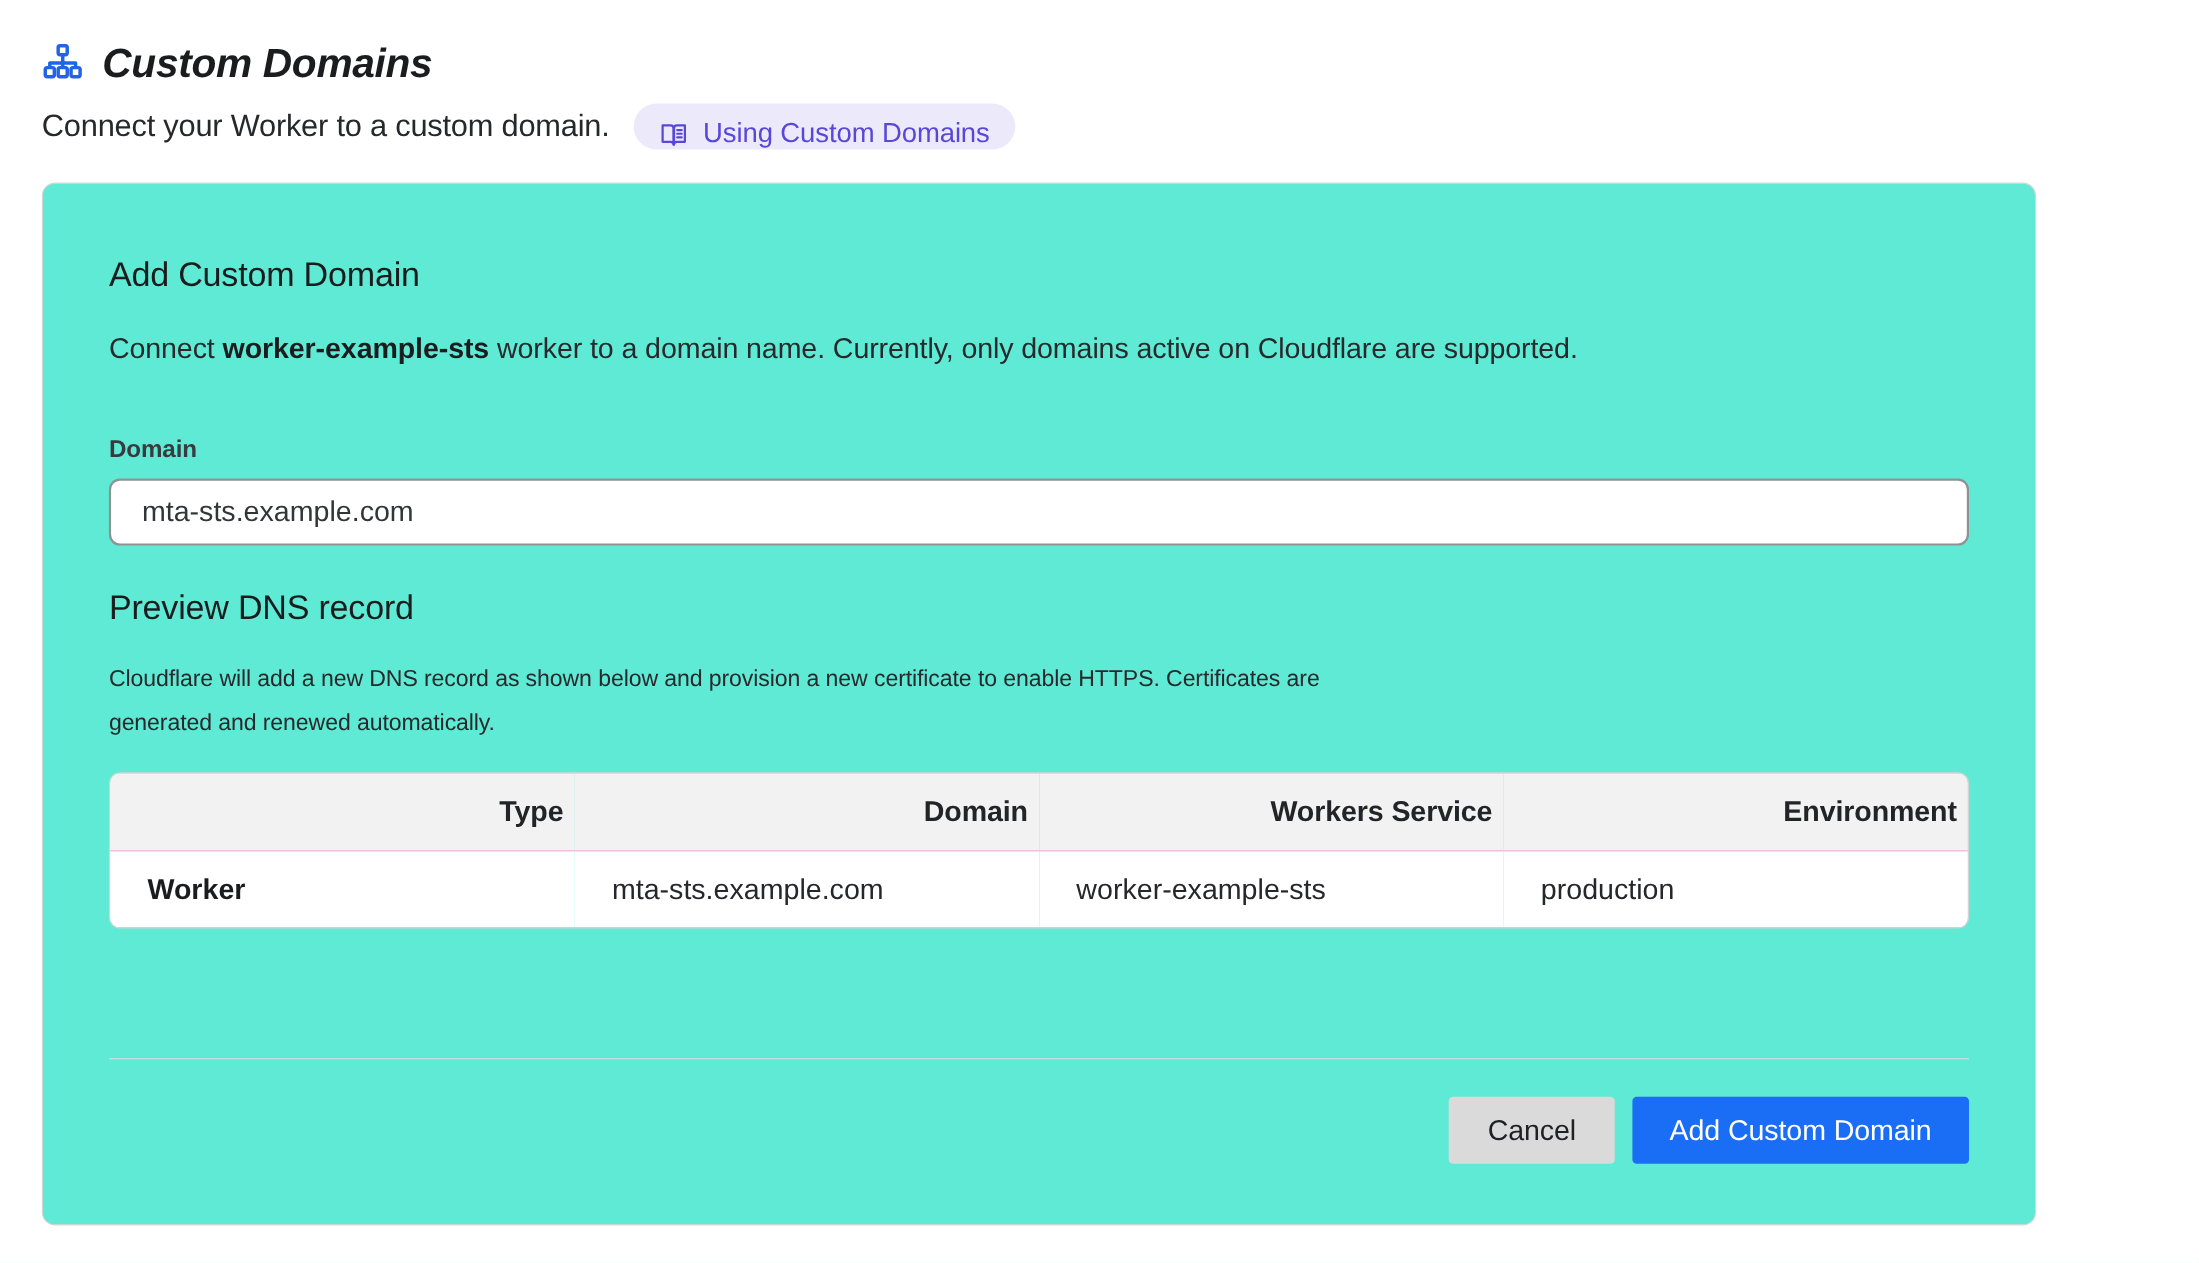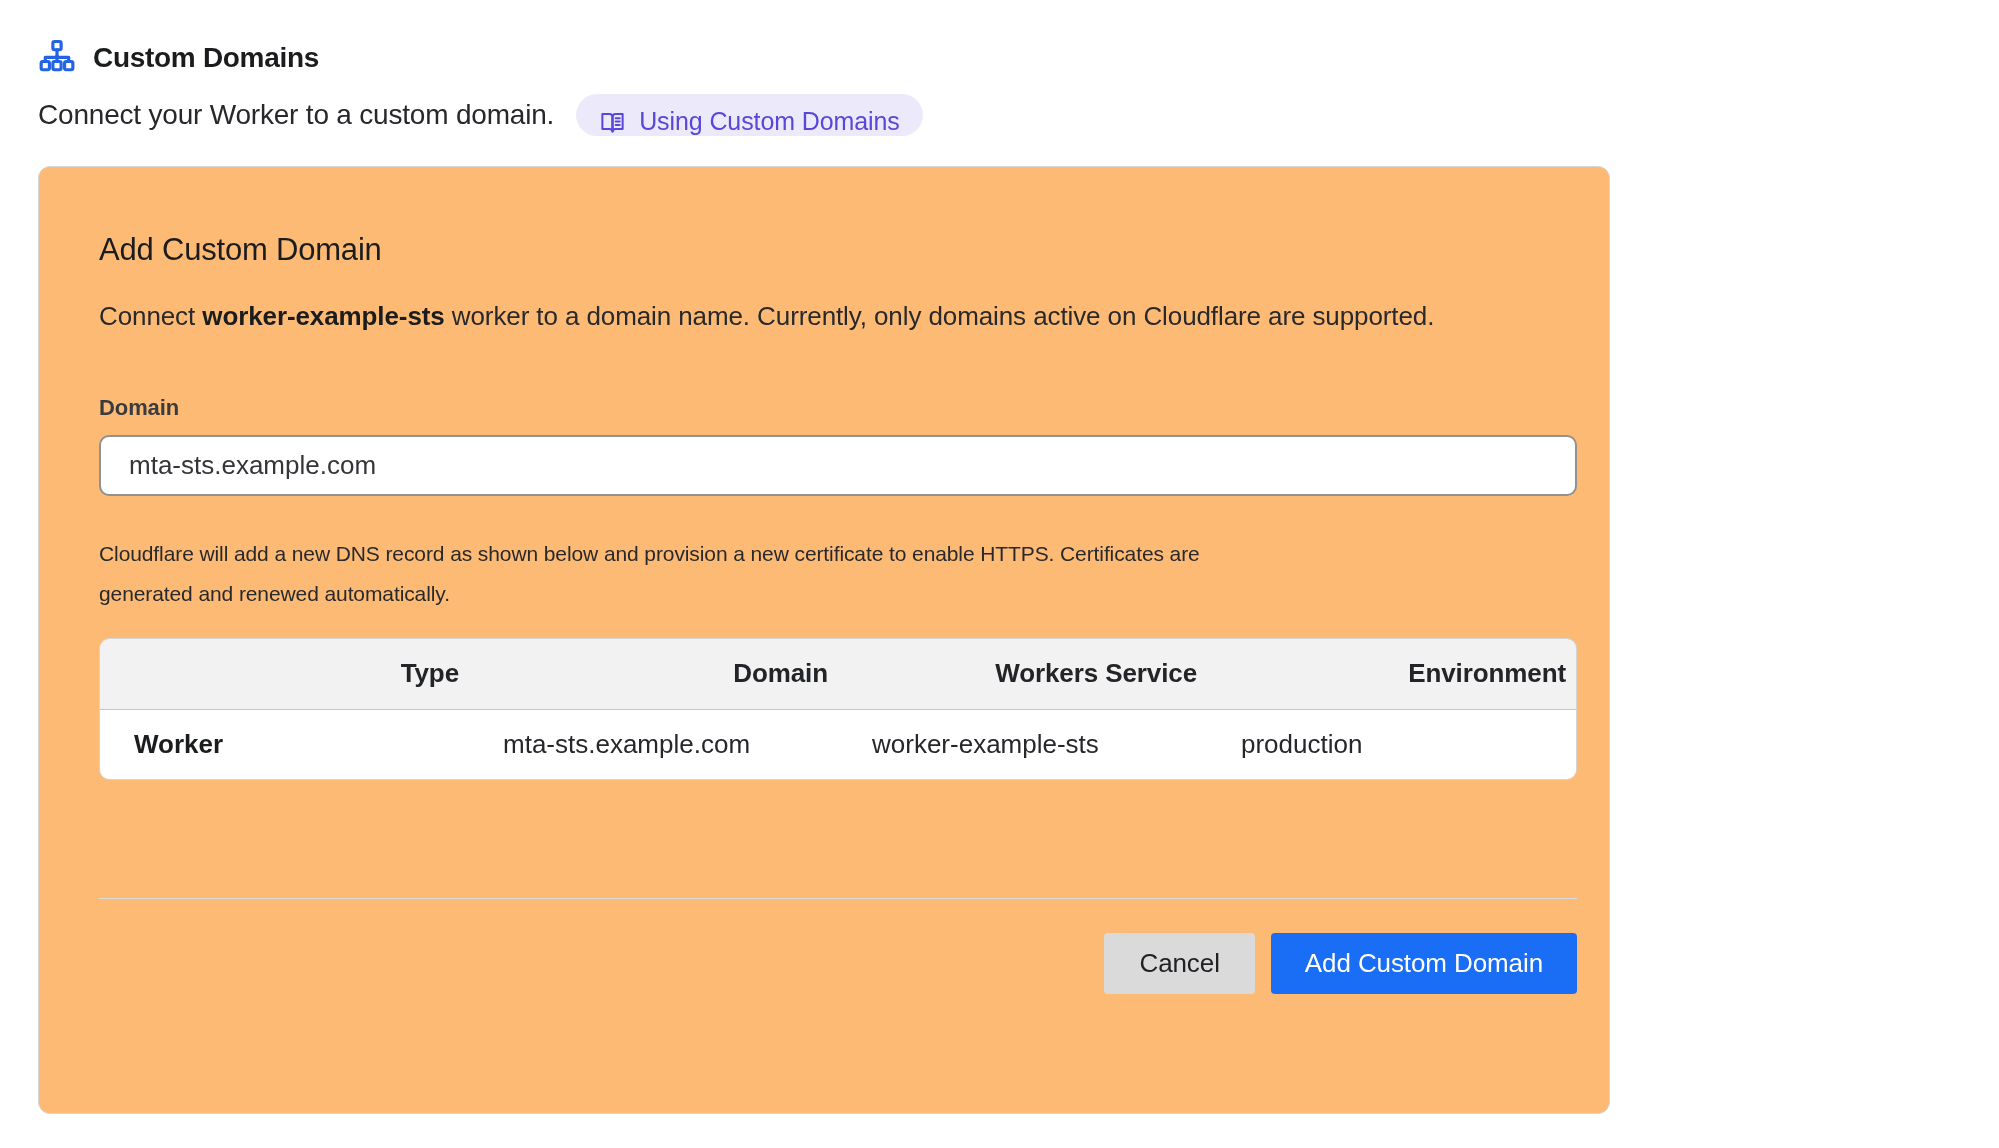--- a/index.html
+++ b/index.html
@@ -24,43 +24,43 @@
     font-family: "Liberation Sans", "DejaVu Sans", sans-serif;
     color: var(--text-dark);
     -webkit-font-smoothing: antialiased;
   }
   .page { padding: 36px 38px 0 38px; }
 
   
   .title-row { display: flex; align-items: center; gap: 17px; height: 44px; }
   .sitemap-icon { width: 38px; height: 38px; flex: 0 0 auto; display: block; }
   .page-title {
-    font-size: 28px; font-weight: 700; letter-spacing: -0.3px;
-    color: var(--text-dark); line-height: 44px;
+    font-size: 37px; font-weight: 700; letter-spacing: -0.3px;
+    color: var(--text-dark); line-height: 44px; font-style: italic;
   }
   .subtitle-row { margin-top: 14px; display: flex; align-items: center; gap: 22px; height: 42px; }
   .page-subtitle { font-size: 28px; color: #27282B; letter-spacing: -0.2px; }
   .docs-badge {
     display: inline-flex; align-items: flex-end; gap: 13px;
     background: var(--badge-bg); color: var(--badge-text);
     border: none; border-radius: 999px;
     height: 42px; padding: 0 23px;
     font-size: 25px; font-family: inherit;
     cursor: pointer; letter-spacing: -0.1px;
   }
   .book-icon { width: 27px; height: 27px; display: block; }
 
   
   .card {
     margin-top: 30px;
-    width: 1572px; height: 948px;
-    background: #fdba74;
+    width: 1813px; height: 948px;
+    background: #5eead4;
     border: 1px solid var(--card-border);
     border-radius: 12px;
-    padding: 64px 32px 56px 60px;
+    padding: 64px 60px 56px 60px;
     overflow: hidden;
   }
   .card h2 {
     margin: 0 0 31px 0;
     font-size: 31px; font-weight: 400; letter-spacing: -0.2px;
     line-height: 38px; color: var(--text-dark);
   }
   .card-desc {
     margin: 0 0 64px 0;
     font-size: 26px; line-height: 32px; color: var(--text-body);
@@ -158,20 +158,21 @@
 
   <div class="card">
 
     <h2>Add Custom Domain</h2>
 
     <p class="card-desc"><span>Connect </span><span class="worker-name">worker-example-sts</span><span> worker to a domain name. Currently, only domains active on Cloudflare are supported.</span></p>
 
     <label class="field-label">Domain</label>
     <input class="domain-input" type="text" value="mta-sts.example.com" style="">
 
+    <h2 class="preview-heading">Preview DNS record</h2>
 
     <p class="preview-desc">
       <span style="display:block">Cloudflare will add a new DNS record as shown below and provision a new certificate to enable HTTPS. Certificates are</span>
       <span style="display:block">generated and renewed automatically.</span>
     </p>
 
     <div class="dns-table-wrap">
       <table class="dns-table">
         <thead>
           <tr>

